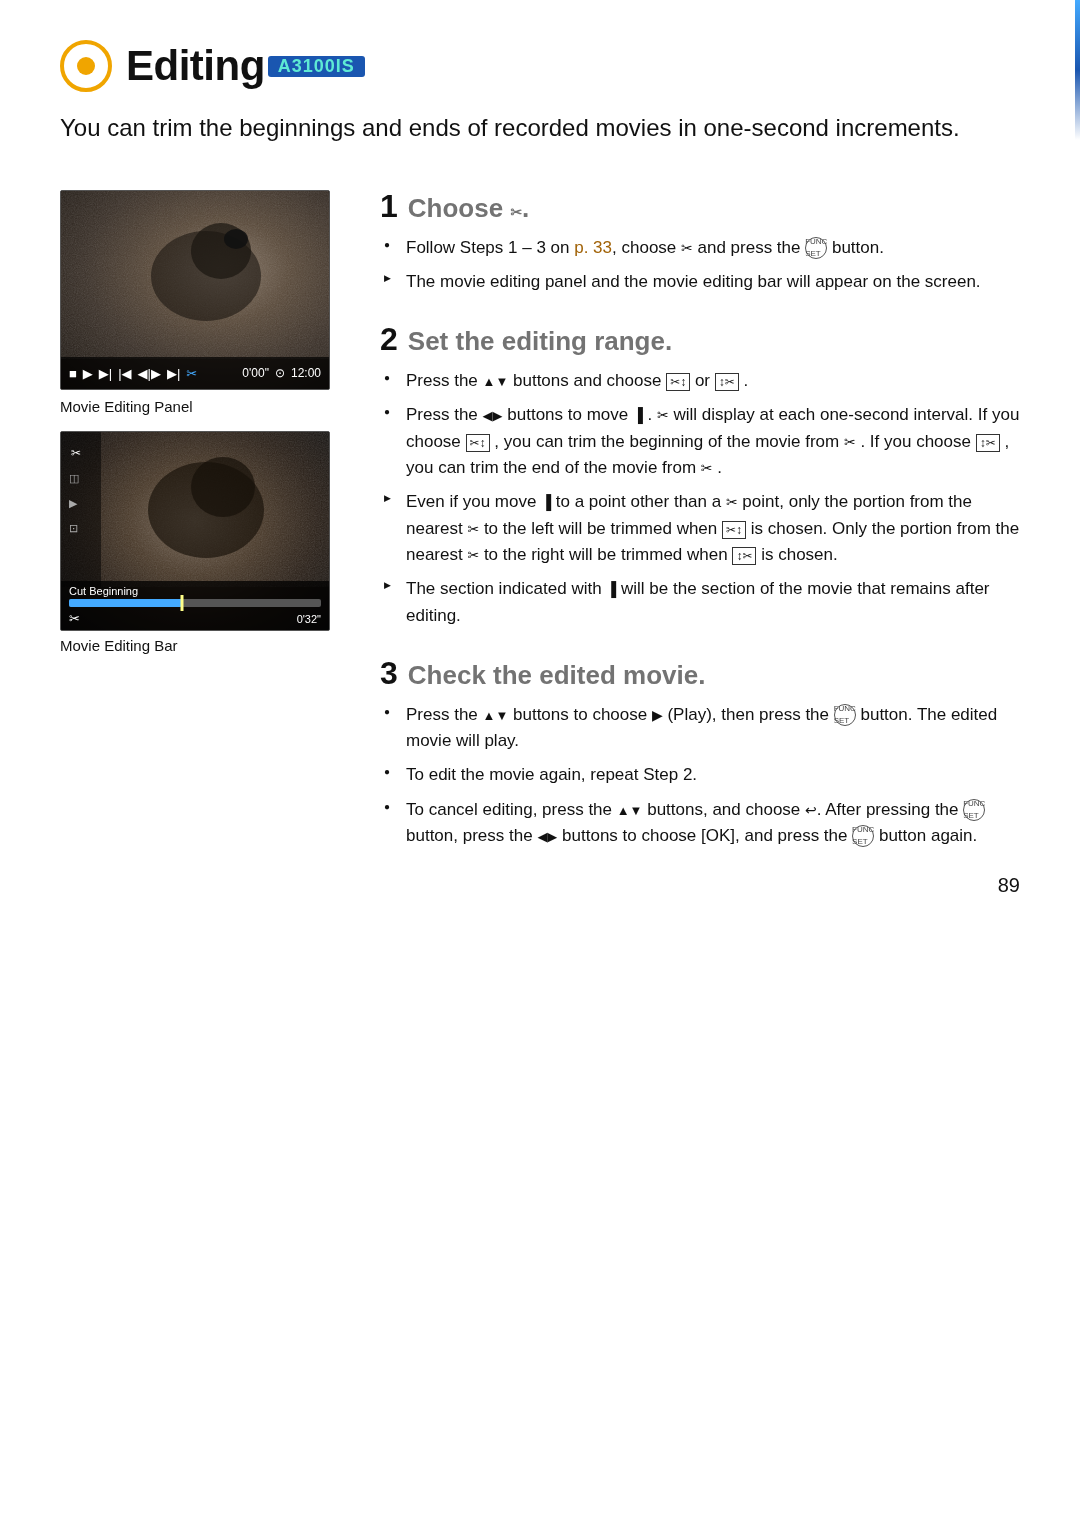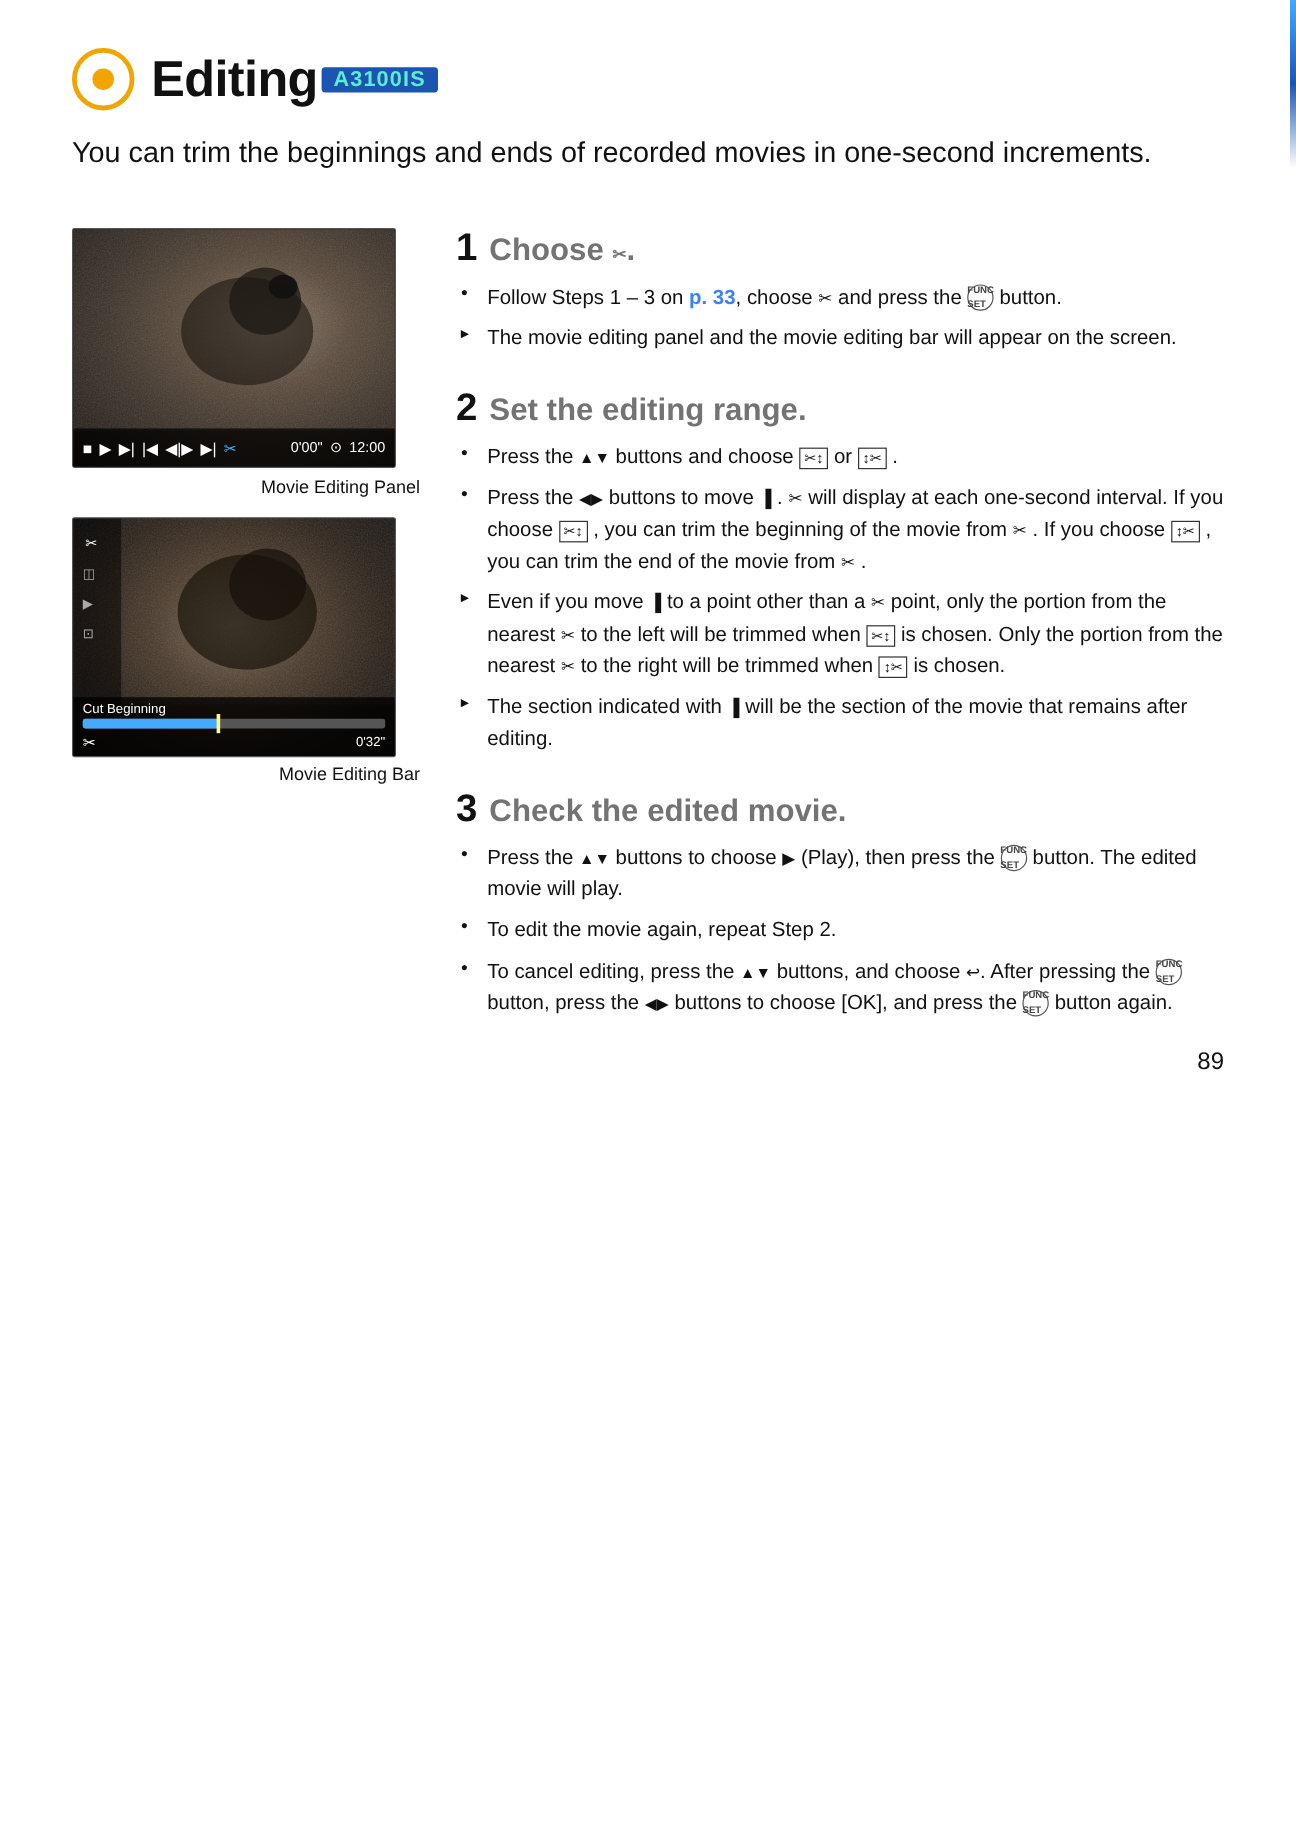--- a/index.html
+++ b/index.html
@@ -186,21 +186,20 @@
       display: flex;
       justify-content: space-between;
       align-items: center;
     }
 
     .caption-text {
       font-size: 15px;
       color: #111;
       margin-top: 6px;
       margin-bottom: 16px;
-      text-align: right;
     }
 
     
     .step {
       margin-bottom: 28px;
     }
     .step-header {
       display: flex;
       align-items: baseline;
       margin-bottom: 12px;
@@ -240,36 +239,35 @@
       line-height: 1.9;
     }
     .bullet-list li.arrow-bullet::before {
       content: "▶";
       font-size: 9px;
       line-height: 2;
       color: #111;
     }
 
     .link-blue {
-      color: #3b82f6;
+      color: #a16207;
       text-decoration: none;
-      font-weight: bold;
     }
 
     
     .func-set-inline {
       display: inline-flex;
       align-items: center;
       justify-content: center;
       width: 22px;
       height: 22px;
       border: 1.5px solid #555;
       border-radius: 50%;
       font-size: 9px;
-      font-weight: bold;
+      font-weight: normal;
       color: #444;
       vertical-align: middle;
     }
     .scissors-sym {
       font-size: 14px;
     }
     .arrow-ud {
       font-size: 13px;
     }
     .arrow-lr {

